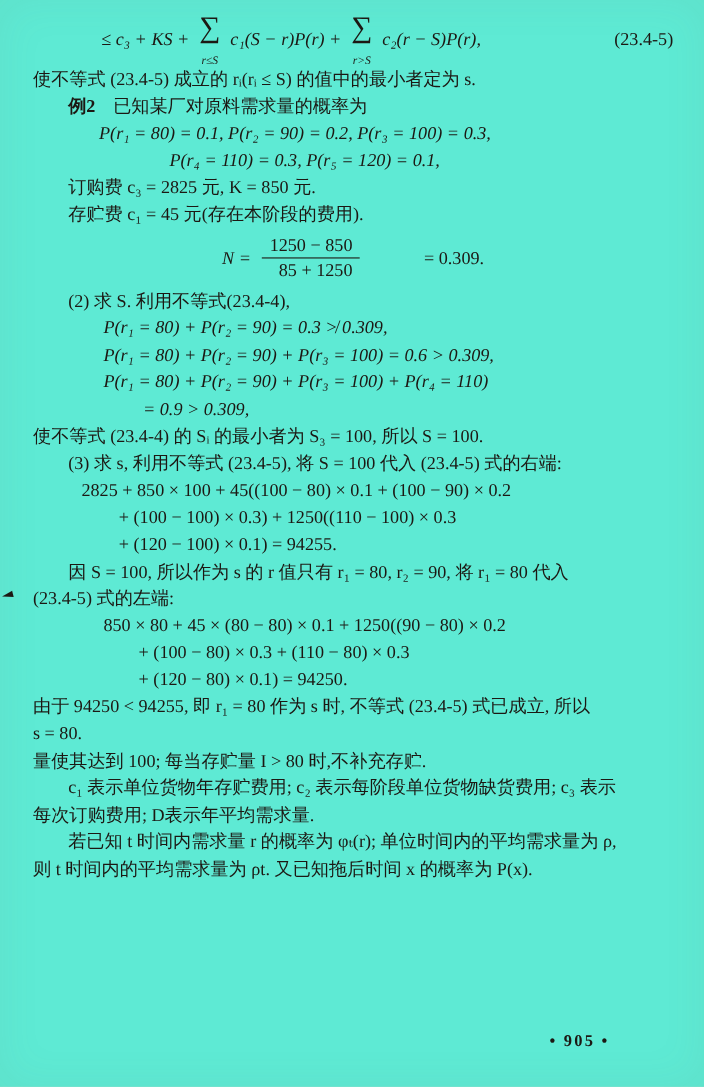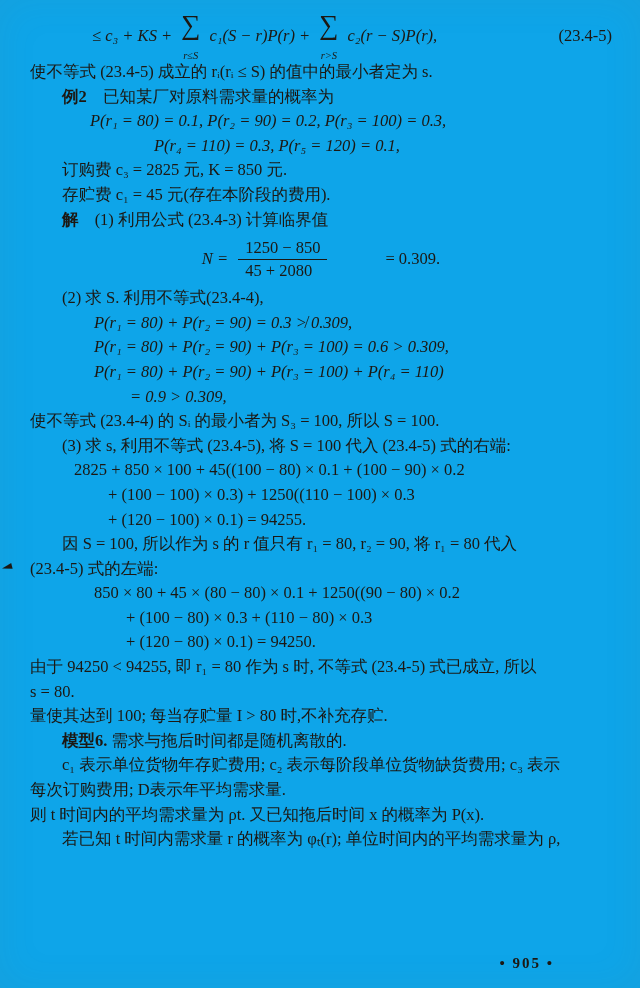--- a/index.html
+++ b/index.html
@@ -1,21 +1,20 @@
 <!DOCTYPE html>
 <html><head>
 <meta charset="utf-8">
 <style>
   html,body{margin:0;padding:0;}
   body{background:#d9d6d0;font-family:"Liberation Serif","DejaVu Serif",serif;}
   .page{
     position:relative;width:640px;height:988px;margin:0 auto;
-    background:#0ea5e9;color:#1c1813;overflow:hidden;
+    background:#5eead4;color:#1c1813;overflow:hidden;
     box-shadow:inset 0 0 40px rgba(120,110,90,0.08);
-    font-family:Liberation Serif, serif;
   }
   .content{position:absolute;top:12px;left:30px;width:582px;}
   .line{font-size:16.5px;line-height:24.6px;height:24.6px;white-space:nowrap;}
   .it{font-style:italic;}
   .b{font-weight:bold;}
   .rel{position:relative;}
   .p1{padding-left:32px;}
   .m-prob1{padding-left:60px;}
   .m-prob2{padding-left:124px;}
   .m-ineq{padding-left:64px;}
@@ -34,30 +33,30 @@
   .fpart{margin:0 5px;}
   .sum{display:inline-flex;flex-direction:column;align-items:center;margin:0 4px;}
   .sum-sym{font-size:27px;line-height:26px;font-style:normal;}
   .sum-lim{font-size:10.5px;line-height:11px;margin-top:12px;}
   .eqno{margin-left:auto;font-style:normal;}
   
   .frac-row{
     display:flex;justify-content:center;align-items:center;
     height:54px;gap:10px;font-size:16.5px;font-style:italic;
   }
-  .frac{display:inline-flex;flex-direction:column;align-items:flex-start;font-style:normal;}
+  .frac{display:inline-flex;flex-direction:column;align-items:flex-end;font-style:normal;}
   .frac .num{padding:0 7px 1px 7px;border-bottom:1.6px solid #1c1813;line-height:20px;}
   .frac .den{padding:1px 7px 0 7px;line-height:20px;}
   .frac-rhs{font-style:normal;margin-left:48px;}
   .margin-mark{
     position:absolute;left:-28px;top:5px;font-size:10px;line-height:10px;
     transform:rotate(-14deg) scaleX(1.7);font-style:normal;
   }
   .page-num{
-    position:absolute;right:86px;bottom:16px;
+    position:absolute;right:86px;bottom:32px;
     font-size:15px;font-weight:bold;letter-spacing:2px;
   }
 </style>
 </head>
 <body>
 
 <div class="page">
   <div class="content">
 
     <div class="formula-row">
@@ -81,30 +80,26 @@
       <span class="b lbl">例2</span>
       <span>已知某厂对原料需求量的概率为</span>
     </div>
 
     <div class="line m-prob1 it">P(r₁ = 80) = 0.1, P(r₂ = 90) = 0.2, P(r₃ = 100) = 0.3,</div>
     <div class="line m-prob2 it">P(r₄ = 110) = 0.3, P(r₅ = 120) = 0.1,</div>
 
     <div class="line p1">订购费 c₃ = 2825 元, K = 850 元.</div>
     <div class="line p1">存贮费 c₁ = 45 元(存在本阶段的费用).</div>
 
-    <div class="line p1">
-      <span class="b lbl">解</span>
-      <span>(1) 利用公式 (23.4-3) 计算临界值</span>
-    </div>
 
     <div class="frac-row">
       <span>N =</span>
       <span class="frac">
         <span class="num">1250 − 850</span>
-        <span class="den">45 + 2080</span>
+        <span class="den">85 + 1250</span>
       </span>
       <span class="frac-rhs">= 0.309.</span>
     </div>
 
     <div class="line p1">(2) 求 S. 利用不等式(23.4-4),</div>
     <div class="line m-ineq it">P(r₁ = 80) + P(r₂ = 90) = 0.3 ≯ 0.309,</div>
     <div class="line m-ineq it">P(r₁ = 80) + P(r₂ = 90) + P(r₃ = 100) = 0.6 &gt; 0.309,</div>
     <div class="line m-ineq it">P(r₁ = 80) + P(r₂ = 90) + P(r₃ = 100) + P(r₄ = 110)</div>
     <div class="line m-ineqb it">= 0.9 &gt; 0.309,</div>
     <div class="line">使不等式 (23.4-4) 的 Sᵢ 的最小者为 S₃ = 100, 所以 S = 100.</div>
@@ -122,25 +117,21 @@
 
     <div class="line m-calc2">850 × 80 + 45 × (80 − 80) × 0.1 + 1250((90 − 80) × 0.2</div>
     <div class="line m-calc2b">+ (100 − 80) × 0.3 + (110 − 80) × 0.3</div>
     <div class="line m-calc2b">+ (120 − 80) × 0.1) = 94250.</div>
 
     <div class="line">由于 94250 &lt; 94255, 即 r₁ = 80 作为 s 时, 不等式 (23.4-5) 式已成立, 所以</div>
     <div class="line">s = 80.</div>
 
     <div class="line">量使其达到 100; 每当存贮量 I &gt; 80 时,不补充存贮.</div>
 
-    <div class="line p1">
-      <span class="b">模型6.</span>
-      <span>需求与拖后时间都是随机离散的.</span>
-    </div>
     <div class="line p1">c₁ 表示单位货物年存贮费用; c₂ 表示每阶段单位货物缺货费用; c₃ 表示</div>
     <div class="line">每次订购费用; D表示年平均需求量.</div>
+    <div class="line p1">若已知 t 时间内需求量 r 的概率为 φₜ(r); 单位时间内的平均需求量为 ρ,</div>
     <div class="line">则 t 时间内的平均需求量为 ρt. 又已知拖后时间 x 的概率为 P(x).</div>
-    <div class="line p1">若已知 t 时间内需求量 r 的概率为 φₜ(r); 单位时间内的平均需求量为 ρ,</div>
 
   </div>
 
   <div class="page-num">• 905 •</div>
 </div>
 
 </body></html>

